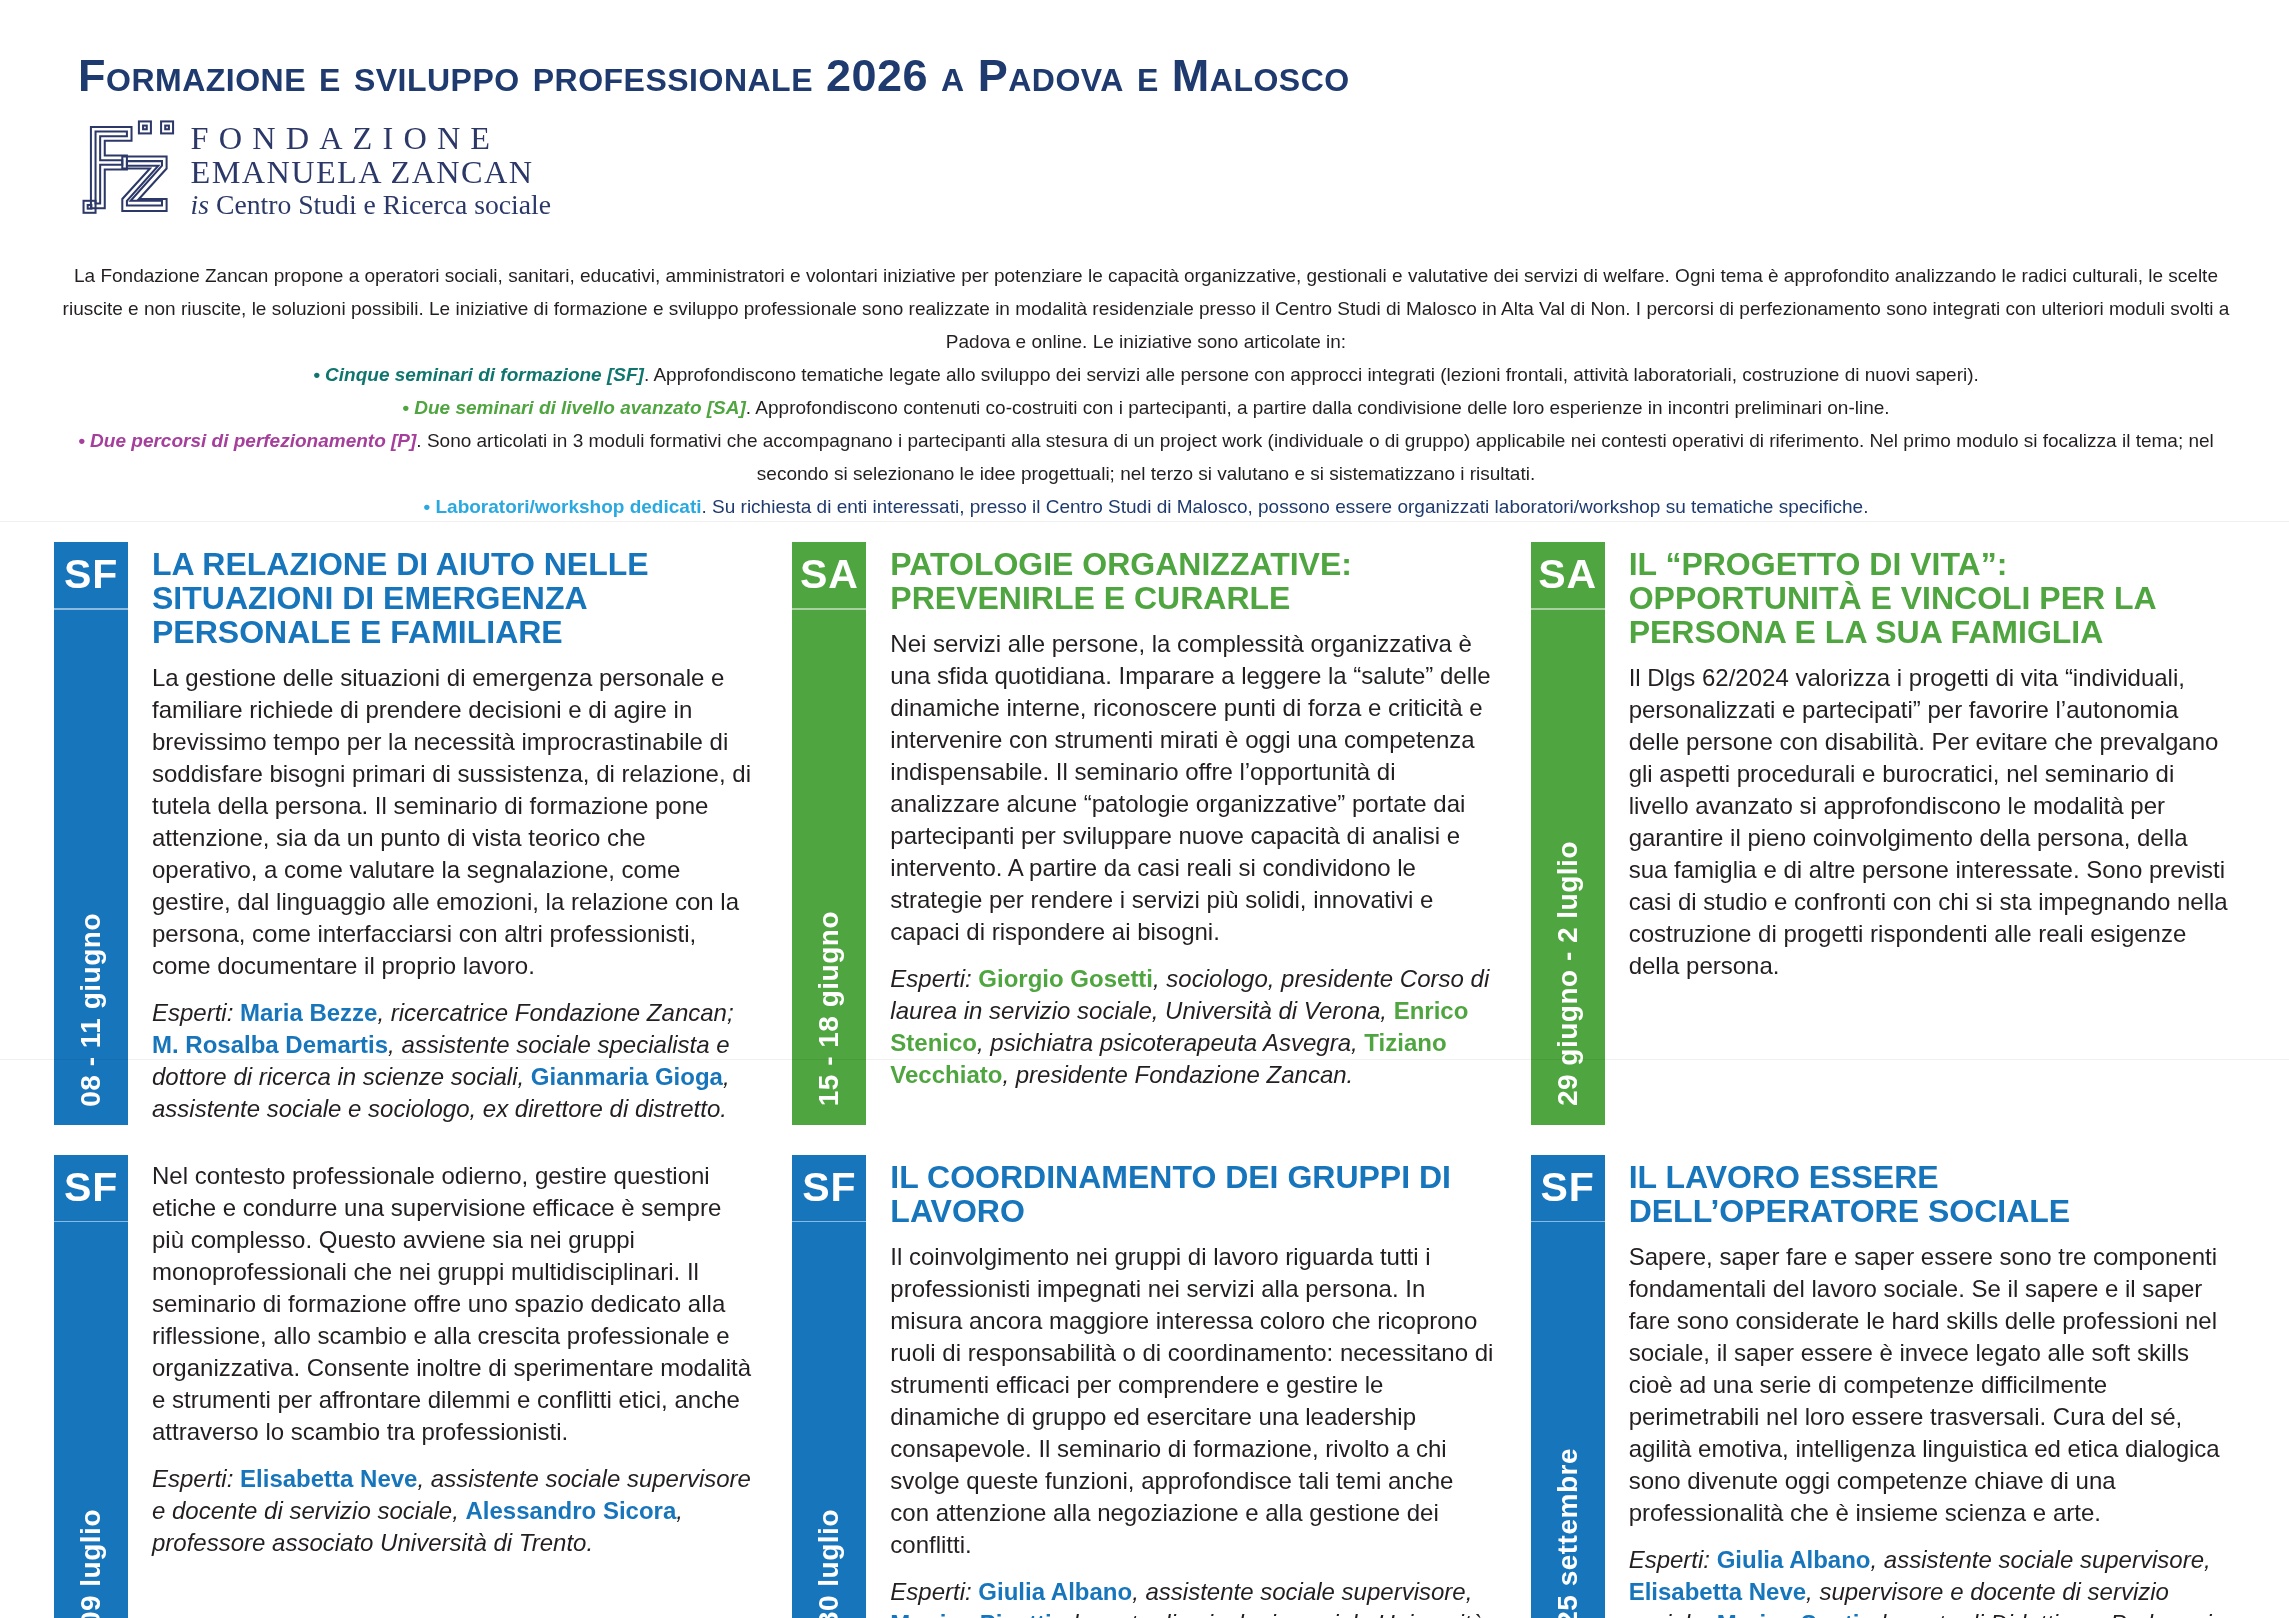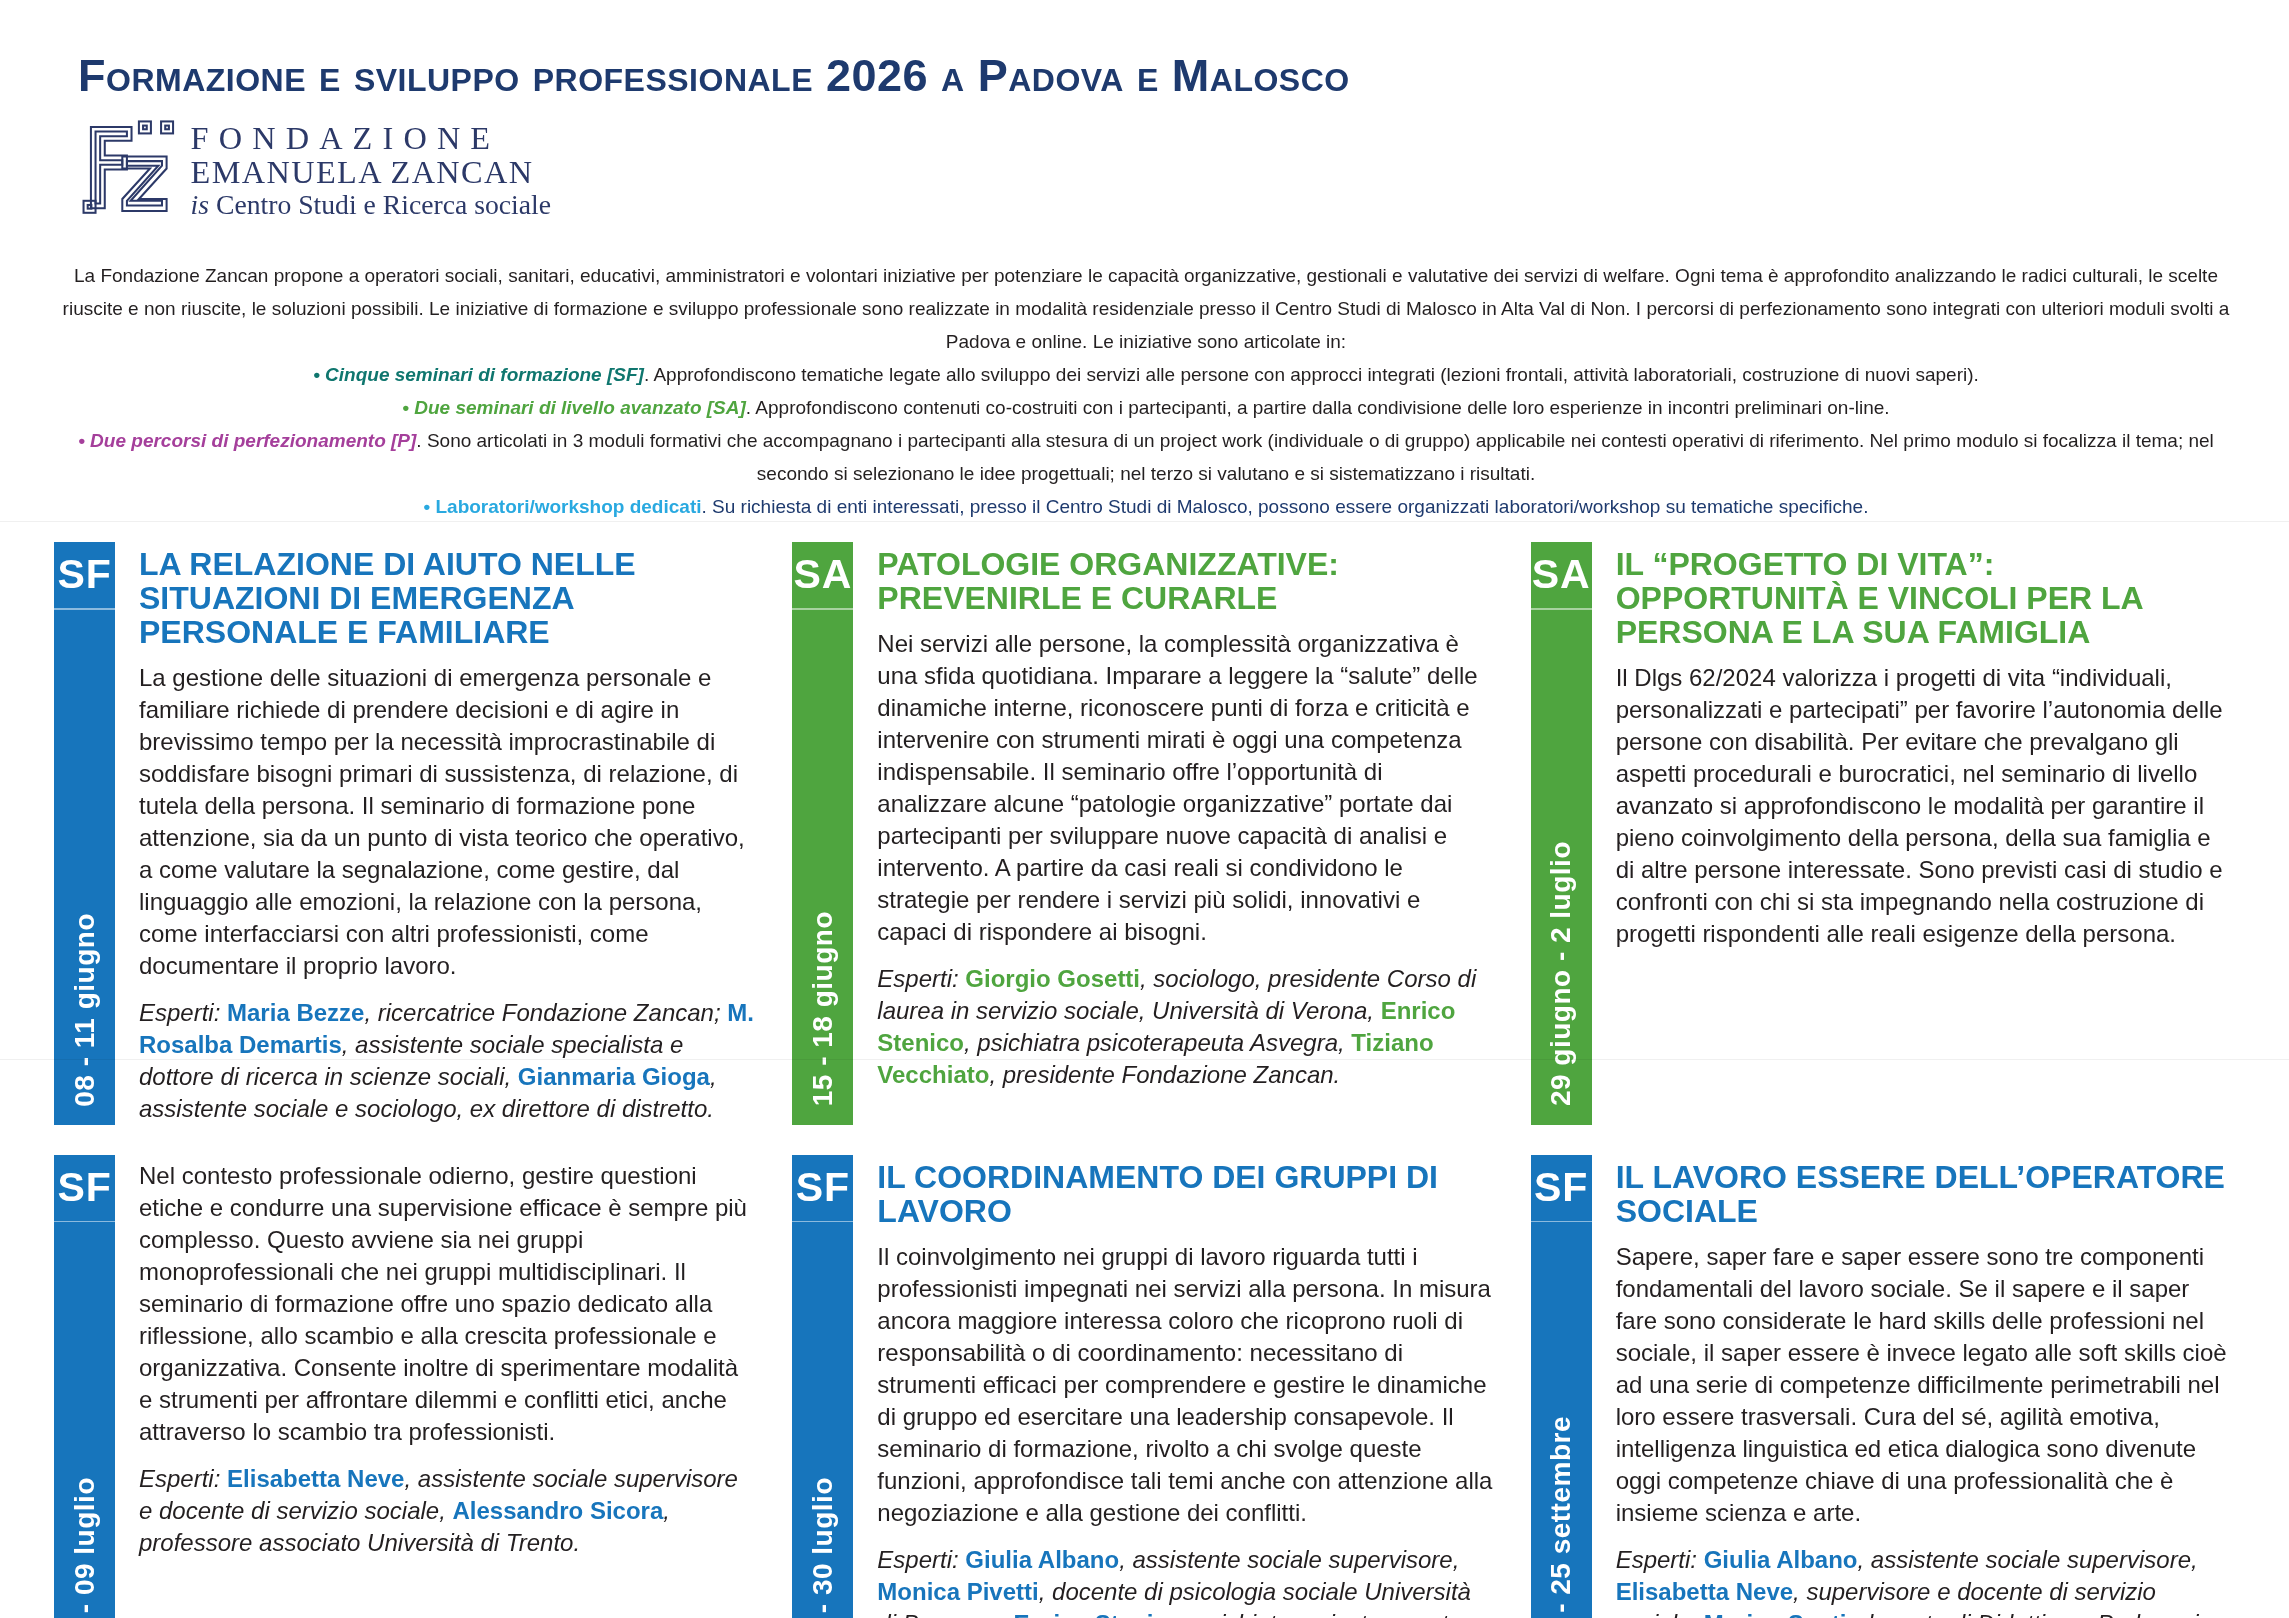--- a/index.html
+++ b/index.html
@@ -22,21 +22,21 @@
   .lead-bi{font-weight:bold;font-style:italic;}
   .lead-b{font-weight:bold;}
   
   .grid{
     margin:18.5px 52px 0 54px;display:grid;grid-template-columns:repeat(3,1fr);
     column-gap:31px;row-gap:29.5px;align-items:stretch;
   }
   .card{display:flex;background:#fff;}
   .card.r1{min-height:517px;}
   .card.r2{min-height:430px;}
-  .sidebar{width:61px;flex-shrink:0;background:var(--accent);display:flex;flex-direction:column;}
+  .sidebar{width:74px;flex-shrink:0;background:var(--accent);display:flex;flex-direction:column;}
   .badge{height:66px;display:flex;align-items:center;justify-content:center;
     color:#fff;font-weight:bold;font-size:41px;letter-spacing:0.9px;}
   .badge-divider{height:1.8px;background:rgba(255,255,255,0.5);}
   .datebar{flex:1;display:flex;justify-content:center;align-items:flex-end;}
   .datebar span{
     writing-mode:vertical-rl;transform:rotate(180deg);
     color:#fff;font-weight:bold;font-size:28px;letter-spacing:0.5px;
     margin-bottom:18.5px;white-space:nowrap;
   }
   .content{flex:1;padding:5.5px 5.5px 0 24px;}

